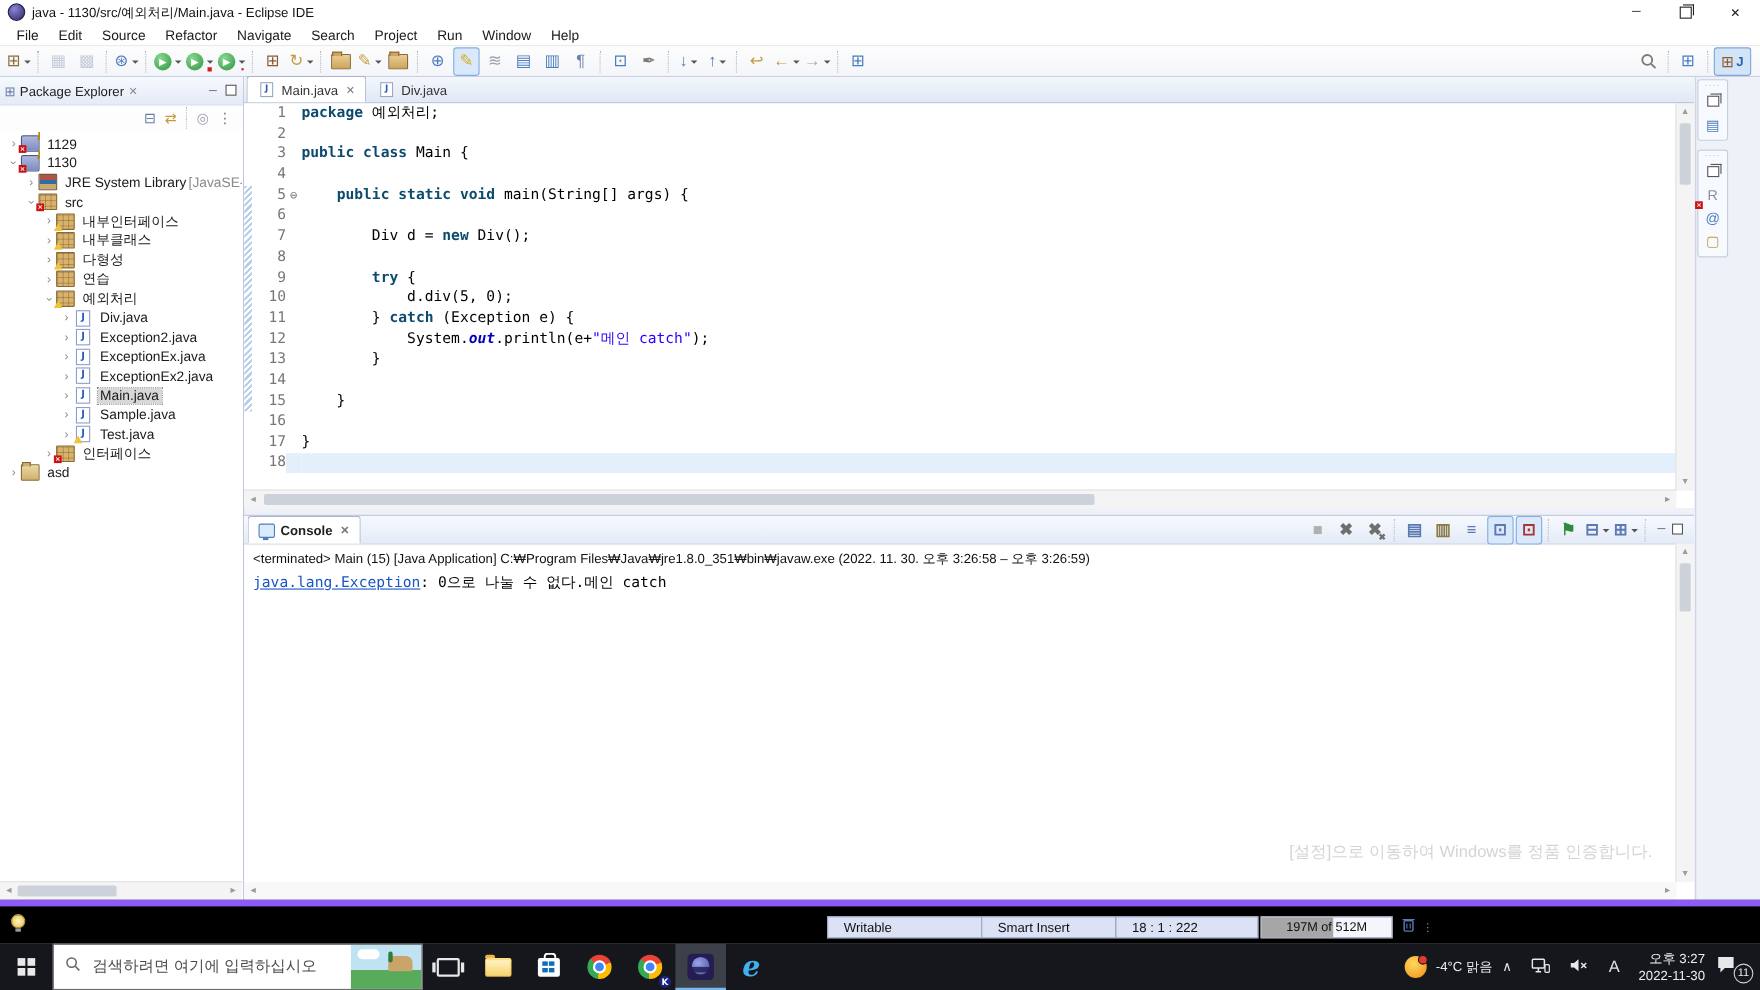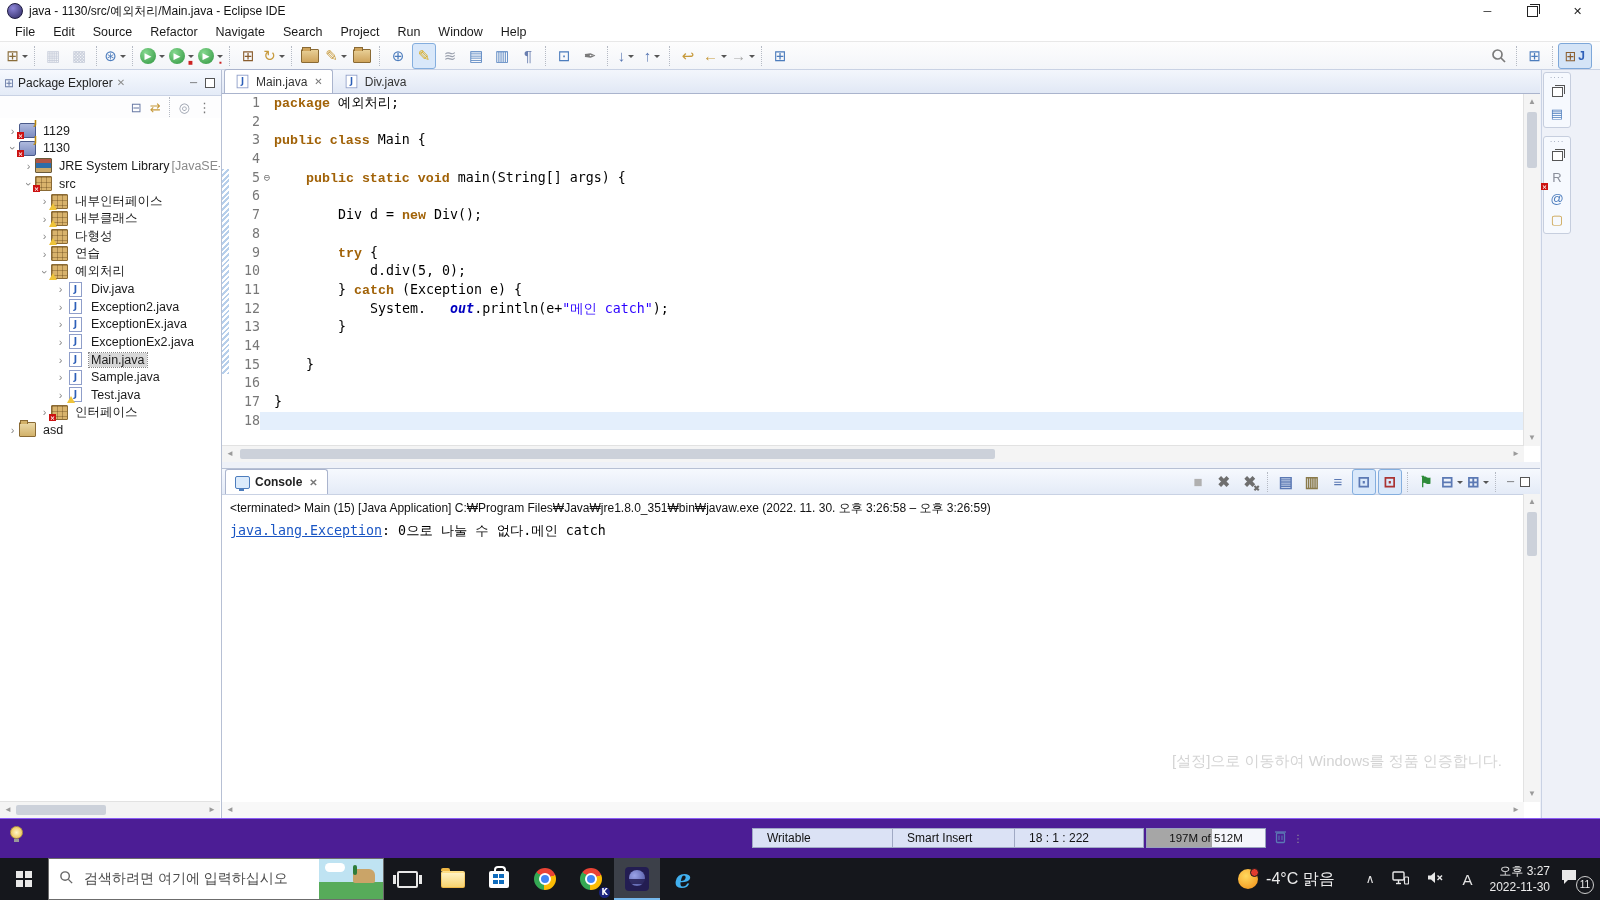--- a/index.html
+++ b/index.html
@@ -79,23 +79,23 @@
   .etab{display:flex;align-items:center;height:23px;padding:0 9px;font-size:12px;color:#333;border:1px solid transparent;border-bottom:none;border-radius:3px 3px 0 0;}
   .etab.active{background:#fff;border-color:#aab4cd;}
   .tclose{margin-left:7px;color:#777;font-size:10px;}
   #ecodewrap{position:absolute;left:0;top:24px;right:16px;bottom:16px;overflow:hidden;background:#fff;}
   .cline{display:flex;height:18.7px;font:13.3px/18.7px "DejaVu Sans Mono",monospace;}
   .ann{width:8px;flex:none;background:#fff;}
   .lnum{width:30px;flex:none;text-align:right;color:#787878;}
   .foldc{width:14px;flex:none;color:#7a7a7a;font-size:11px;text-align:center;}
   .ctext{flex:1;white-space:pre;color:#000;}
   .cline.cur .ctext,.cline.cur .foldc{background:#e4effc;}
-  .tk{color:#a16207;font-weight:bold;font-family:Liberation Mono, monospace;}
+  .tk{color:#0c4a6e;font-weight:bold;}
   .ts{color:#2a00ff;}
-  .to{color:#0000c0;font-weight:bold;font-style:italic;margin-left:24px;}
+  .to{color:#0000c0;font-weight:bold;font-style:italic;}
   #rangebar{position:absolute;left:0;width:7px;background:repeating-linear-gradient(135deg,#b7cfeb 0 2px,#ffffff 2px 4px);}
   #evsb{position:absolute;right:0;top:24px;bottom:16px;width:16px;background:#f4f4f4;border-left:1px solid #e2e2e2;}
   #ehsb{position:absolute;left:0;right:16px;bottom:0;height:16px;background:#f4f4f4;border-top:1px solid #e2e2e2;}
 
   
   #console{left:222px;top:468px;width:1318px;height:350px;background:#fff;border-top:1px solid #b7c0d4;box-sizing:border-box;}
   #ctabrow{height:25px;background:linear-gradient(#f6f9fe,#e4ebf7);border-bottom:1px solid #c9d2e4;display:flex;align-items:flex-end;font-weight:bold;}
   #ctab{display:flex;align-items:center;height:24px;padding:0 9px;background:#fff;border:1px solid #aab4cd;border-bottom:none;border-radius:3px 3px 0 0;margin-left:3px;font-size:12px;color:#222;}
   .cmon{width:13px;height:11px;border:1px solid #4d7dbd;border-radius:2px;background:#dcebfb;position:relative;margin-right:5px;}
   .cmon:after{content:"";position:absolute;left:3px;bottom:-3px;width:5px;height:2px;background:#4d7dbd;}
@@ -109,21 +109,21 @@
 
   
   #rstack{left:1541px;top:70px;width:30px;height:748px;background:#eef1f8;border-left:1px solid #c9d2e4;padding-top:2px;box-sizing:border-box;}
   .rs-group{width:26px;margin:0 0 8px 1px;border:1px solid #c6cede;border-radius:3px;background:#f6f9fe;padding:1px 0 3px;}
   .rs-dots{color:#9aa4b8;font-size:8px;letter-spacing:1px;text-align:center;line-height:7px;}
   .rsi{display:block;text-align:center;font-size:13px;line-height:21px;}
   .ico-restore{display:inline-block;width:9px;height:8px;border:1px solid #555;position:relative;background:#fff;margin-top:6px;}
   .ico-restore:before{content:"";position:absolute;left:2px;top:-3px;width:9px;height:8px;border:1px solid #555;border-bottom:none;border-left:none;}
 
   
-  #statusbar{left:0;top:818px;width:1600px;height:40px;background:#4c1d95;border-top:1px solid #8b5cf6;box-sizing:border-box;}
+  #statusbar{left:0;top:818px;width:1600px;height:40px;background:#000000;border-top:6px solid #8b5cf6;box-sizing:border-box;}
   #bulb{position:absolute;left:10px;top:7px;width:11px;height:11px;border-radius:50%;background:radial-gradient(#fff6c9,#e8b93c);border:1px solid #b69b45;}
   #bulb:after{content:"";position:absolute;left:3px;bottom:-4px;width:5px;height:3px;background:#999;}
   #sb-cells{position:absolute;left:752px;top:9px;display:flex;height:20px;}
   .sb-cell{background:#dbe2f5;border:1px solid #a0a9c4;border-right:none;font-size:12px;color:#111;line-height:18px;padding-left:14px;box-sizing:border-box;}
   .sb-cell:last-of-type{border-right:1px solid #a0a9c4;}
   #heapwrap{position:absolute;left:1146px;top:9px;display:flex;align-items:center;}
   #heap{width:118px;height:18px;border:1px solid #98a2bd;background:#f4f6fb;position:relative;font-size:11.5px;text-align:center;line-height:18px;color:#111;}
   #heap .fill{position:absolute;left:0;top:0;bottom:0;width:55%;background:#a6a6a6;}
   #heap .txt{position:relative;}
 
@@ -155,31 +155,31 @@
   .ai-chrome{width:22px;height:22px;border-radius:50%;background:conic-gradient(from -50deg,#ea4335 0 33%,#fbbc04 33% 66%,#34a853 66% 100%);position:relative;}
   .ai-chrome:after{content:"";position:absolute;left:5px;top:5px;width:8px;height:8px;background:#4285f4;border:2px solid #fff;border-radius:50%;}
   .ai-eclipse{width:24px;height:24px;border-radius:4px;background:#231d52;position:relative;overflow:hidden;}
   .ai-eclipse:before{content:"";position:absolute;left:4px;top:3px;width:16px;height:16px;border-radius:50%;background:radial-gradient(circle at 35% 35%,#9aa3e8,#4a4f9a);}
   .ai-eclipse:after{content:"";position:absolute;left:0;top:12px;width:24px;height:5px;background:#231d52;opacity:.85;}
   .ai-ie{font:italic bold 26px/26px "DejaVu Serif",serif;color:#41b0ef;}
   .kbadge{position:absolute;right:4px;bottom:2px;width:11px;height:11px;border-radius:50%;background:#1a237e;color:#fff;font:bold 8px/11px "DejaVu Sans",sans-serif;text-align:center;}
   #tray{margin-left:auto;display:flex;align-items:center;color:#ececec;}
   #sun{width:20px;height:20px;border-radius:50%;background:radial-gradient(circle at 40% 35%,#ffd95e,#f08c14);position:relative;margin-right:8px;}
   #sun:after{content:"";position:absolute;right:-1px;top:-1px;width:7px;height:7px;border-radius:50%;background:#e23b2e;border:1px solid #15171c;}
-  #temp{font-size:16px;margin-right:22px;white-space:nowrap;}
+  #temp{font-size:12px;white-space:nowrap;}
   .trayglyph{font-size:12px;margin:0 9px;color:#e2e2e2;}
   #clock{text-align:right;font-size:12px;line-height:1.35;margin:0 10px 0 8px;}
   #notif{position:relative;margin-right:10px;width:30px;height:26px;}
   #notif svg{position:absolute;left:0;top:2px;}
   #nbadge{position:absolute;right:-4px;bottom:-2px;width:16px;height:16px;border-radius:50%;border:1px solid #cfcfcf;background:#15171c;color:#eee;font-size:10px;line-height:16px;text-align:center;}
 
   
   #watermark{left:1172px;top:752px;color:#cdcdcd;z-index:5;pointer-events:none;}
   #wm1{font-size:23px;font-weight:300;letter-spacing:.5px;}
-  #wm2{font-size:15px;margin-top:0;color:#d4d4d4;}
+  #wm2{font-size:15px;margin-top:13px;color:#d4d4d4;}
 </style>
 </head>
 <body>
 
 <div id="screen">
 
   <div id="titlebar" class="abs">
     <span id="app-icon"></span>
     <span id="win-title">java - 1130/src/예외처리/Main.java - Eclipse IDE</span>
     <div id="win-controls">

